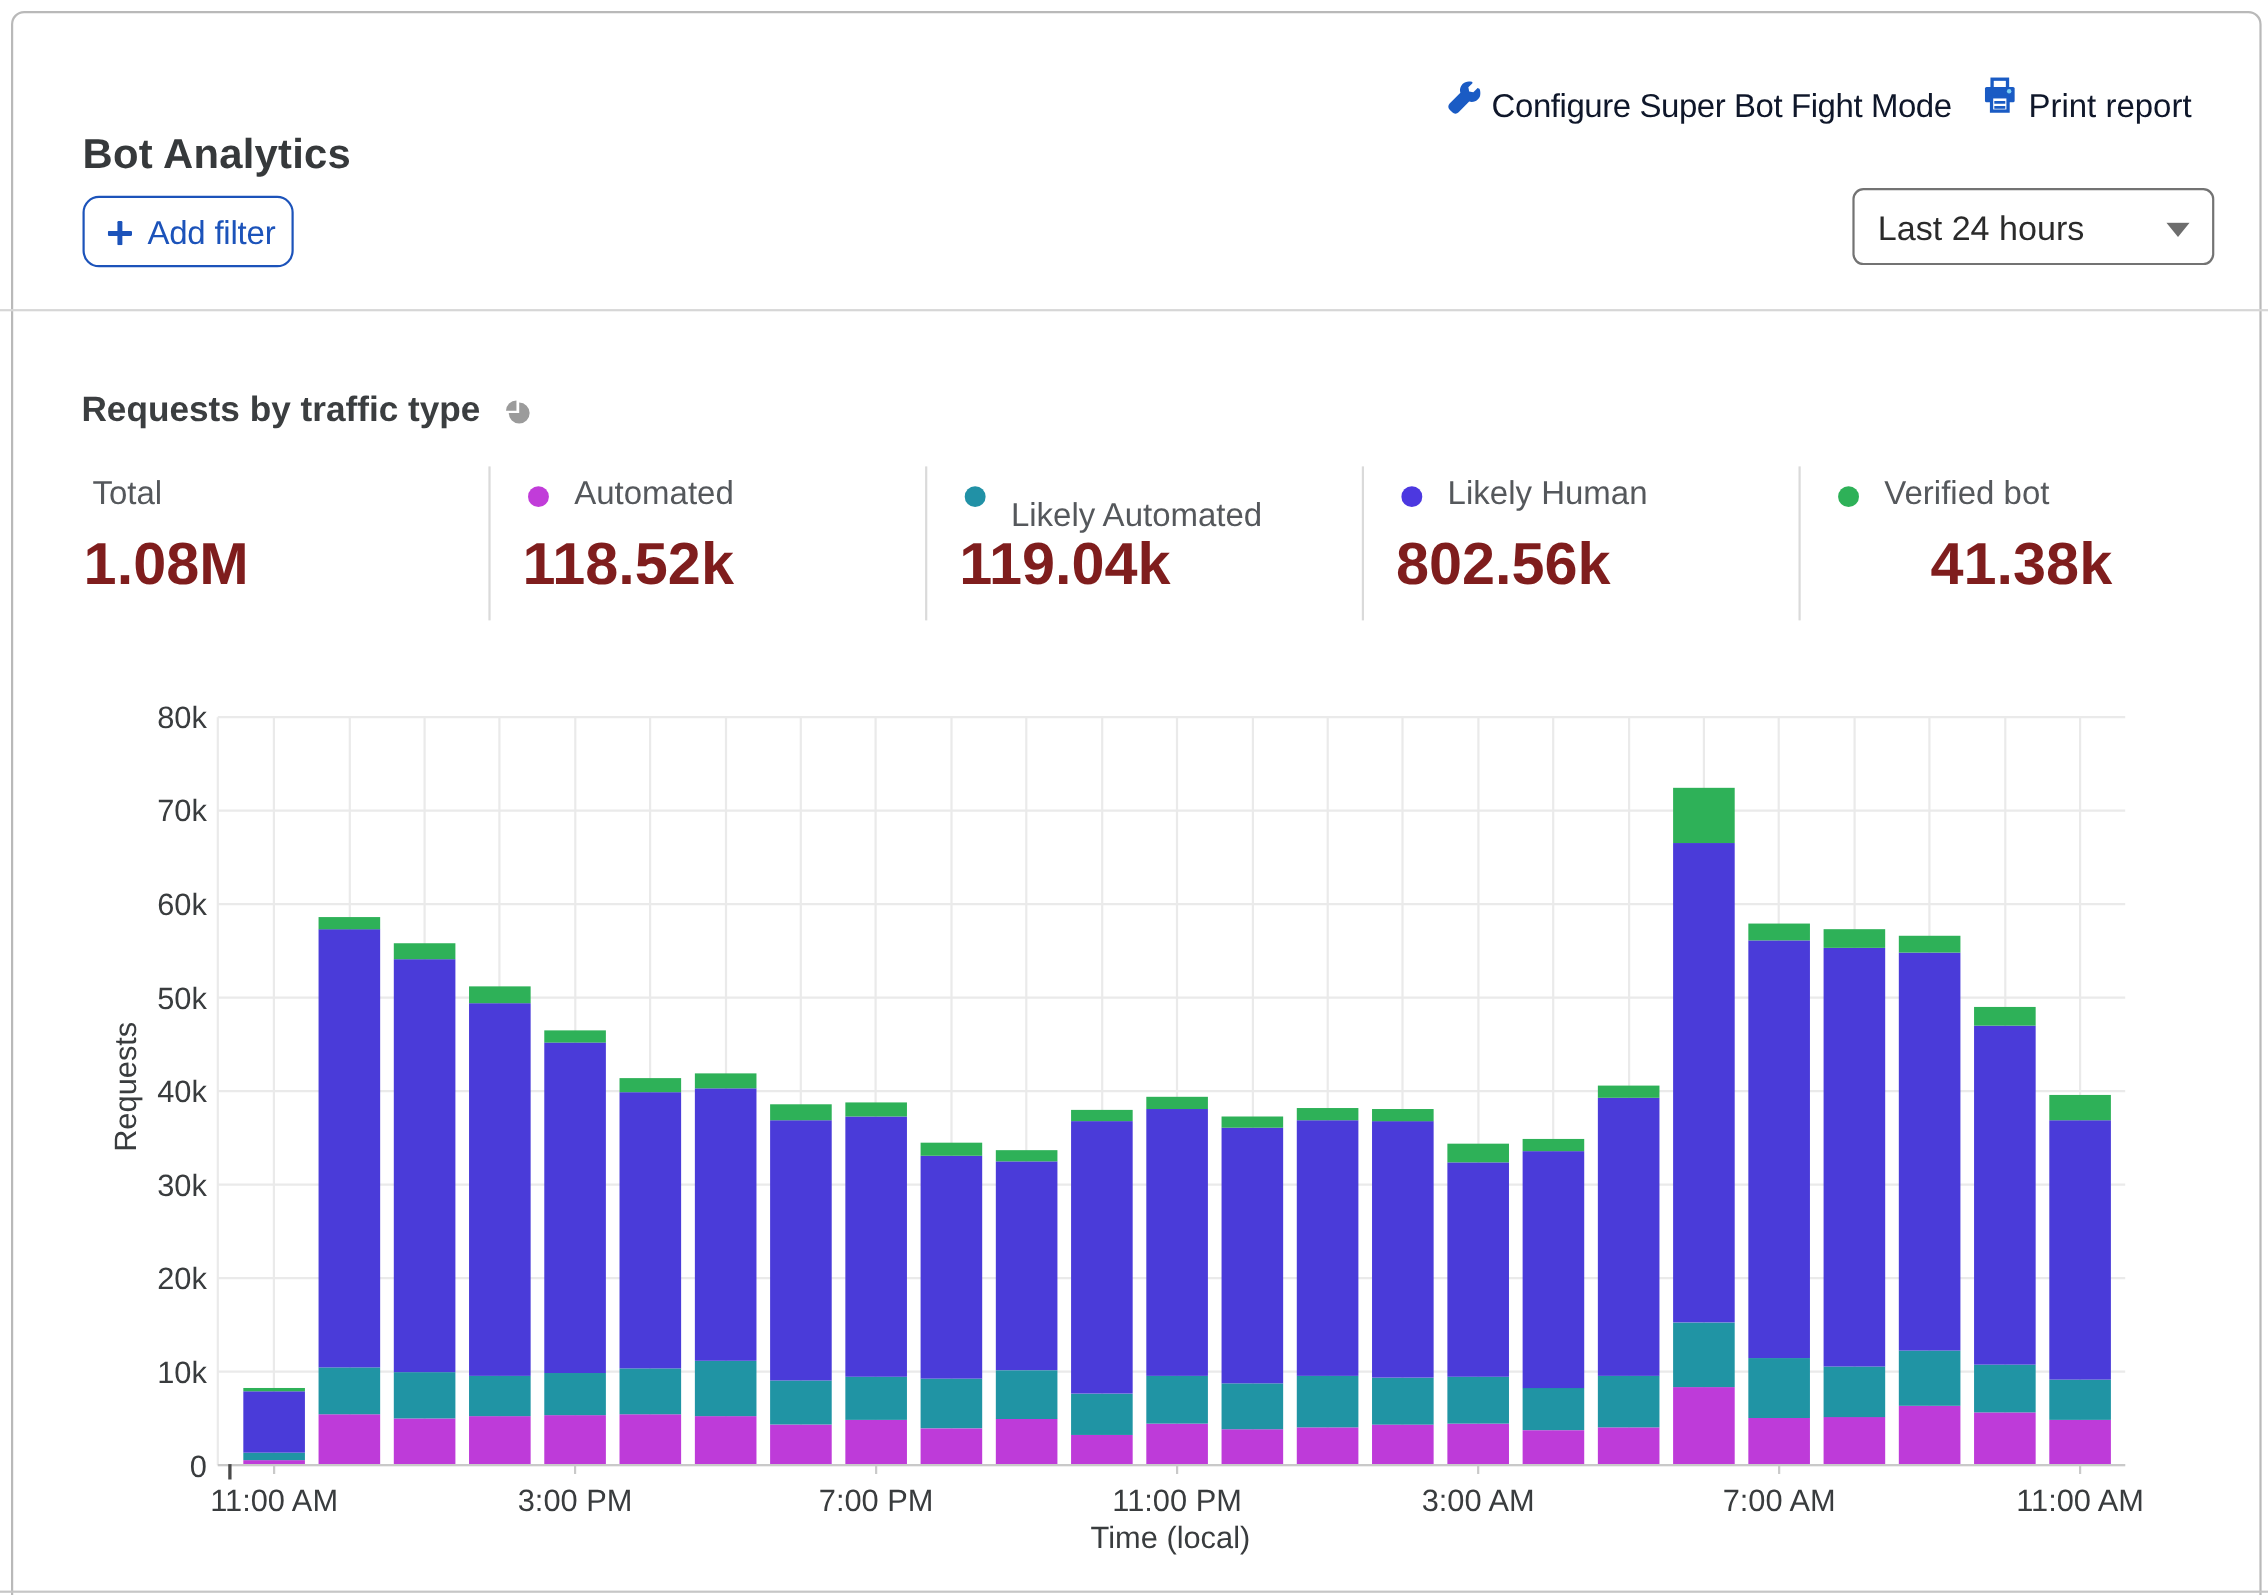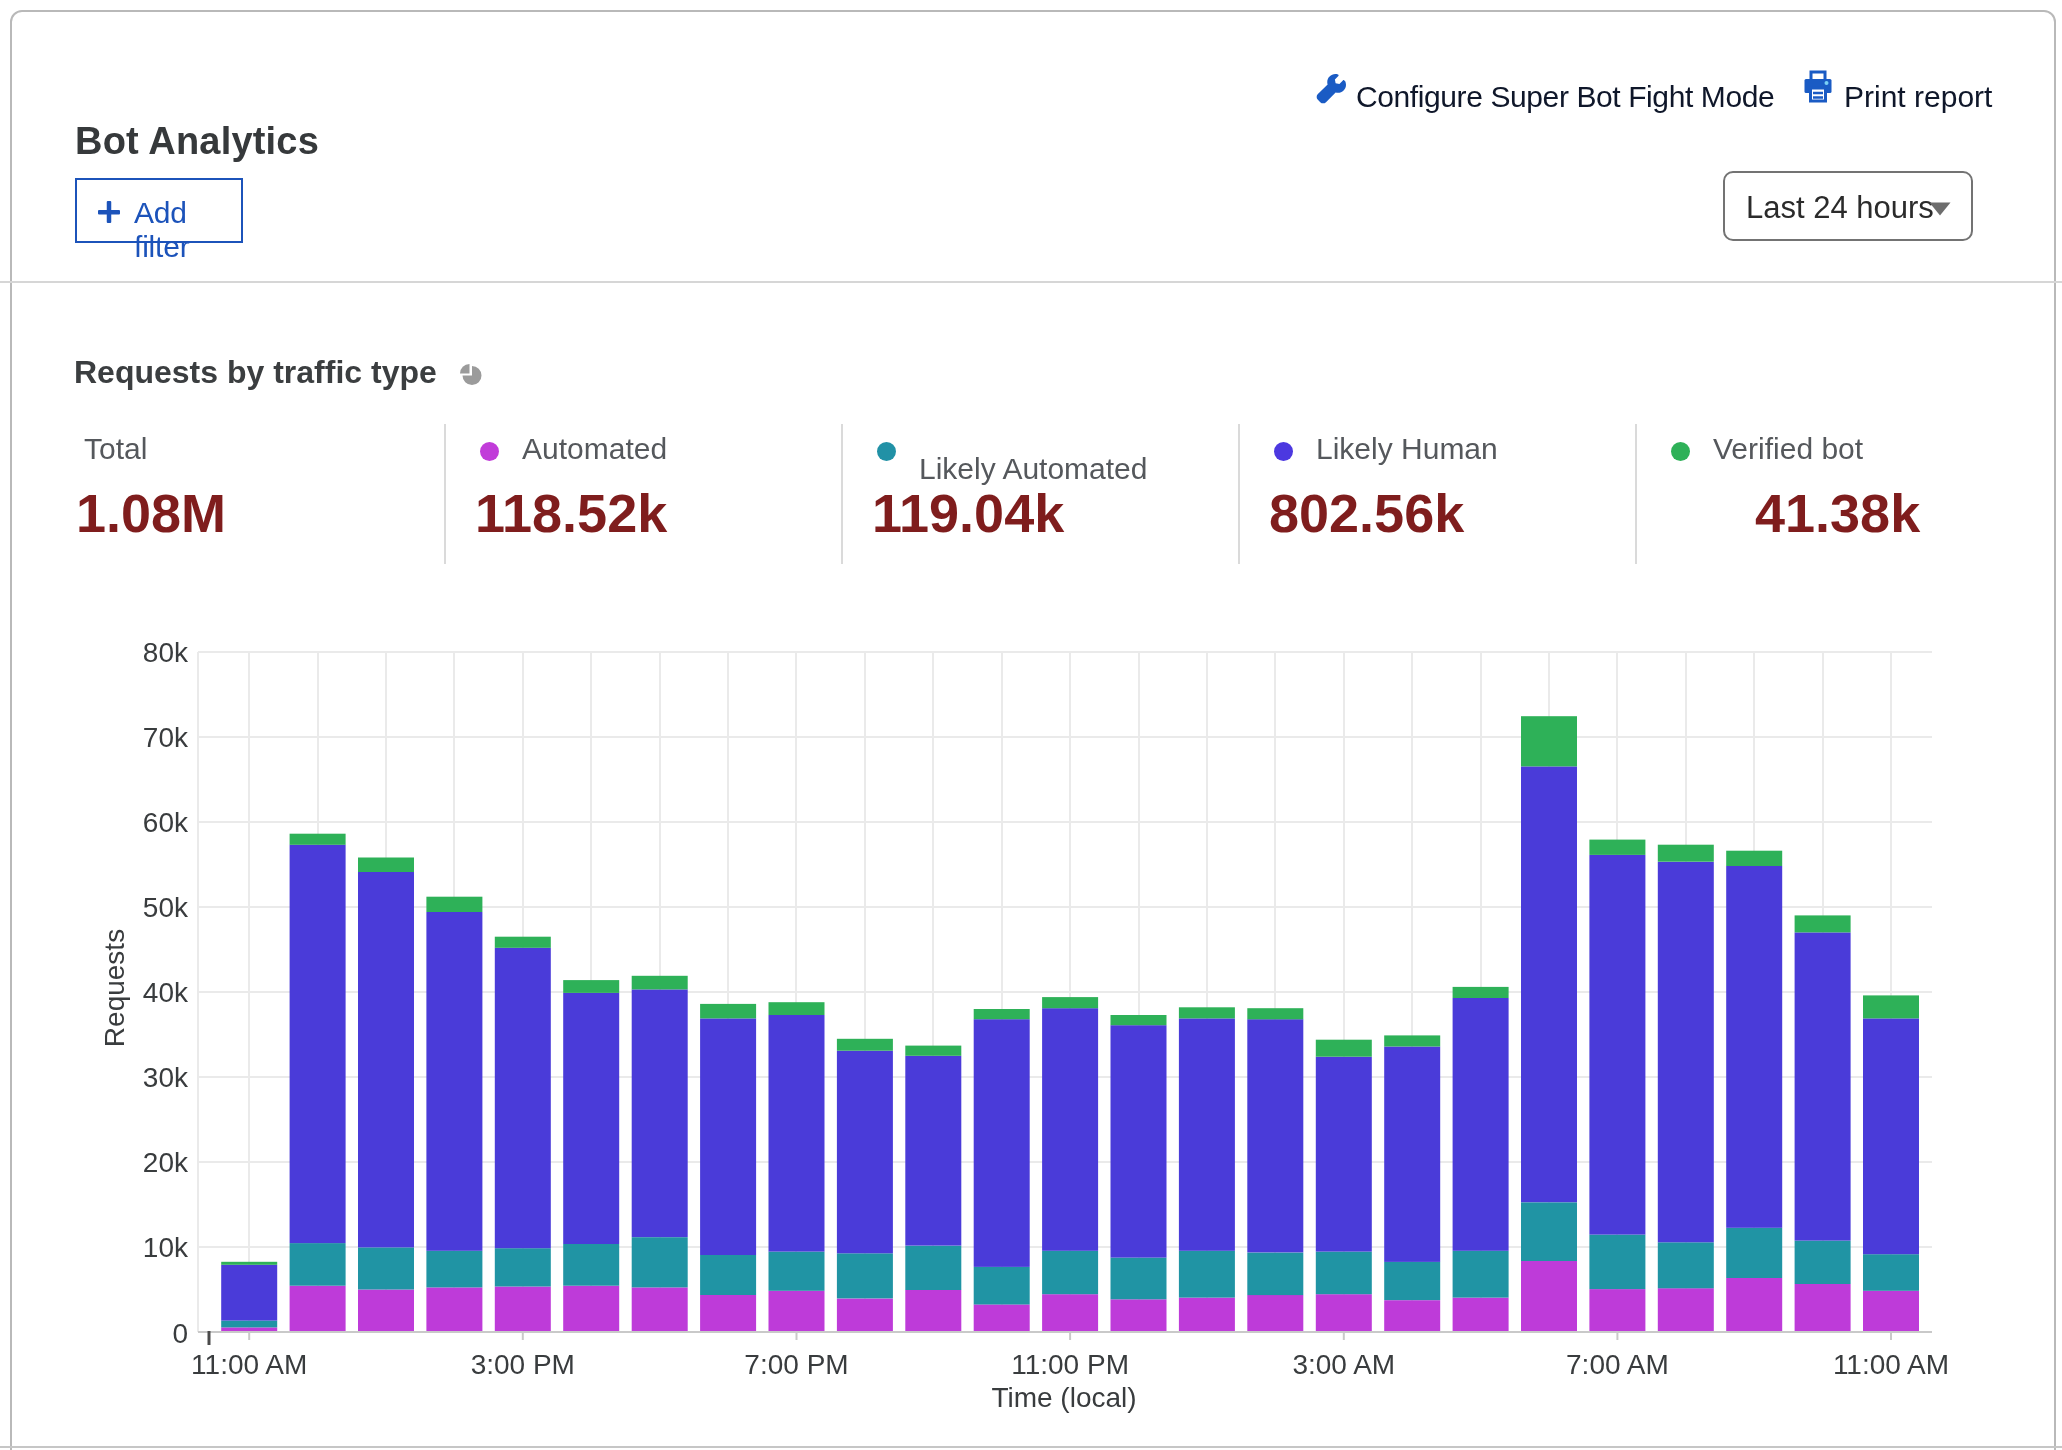--- a/index.html
+++ b/index.html
@@ -1,22 +1,22 @@
 <!DOCTYPE html>
 <html><head>
 <meta charset="utf-8">
 <style>
 * { margin:0; padding:0; box-sizing:border-box; }
 html,body { width:2062px; height:1450px; background:#fff; font-family:"Liberation Sans", sans-serif; overflow:hidden; }
 .card { position:absolute; left:10px; top:10px; width:2046px; height:1600px; border:2px solid #b9b9b9; border-radius:12px 12px 0 0; background:#fff; }
 .title { position:absolute; left:75px; top:76px; font-size:38px; font-weight:700; color:#36393b; letter-spacing:0.2px;margin-top:44px; }
 .toplinks { position:absolute; top:78px; right:60px; color:#0f172a; font-size:30px; }
-.btn { position:absolute; left:75px; top:178px; width:168px; height:65px; border:2px solid #1c53ba; border-radius:0; color:#1c53ba; font-size:31px; }
+.btn { position:absolute; left:75px; top:178px; width:192px; height:65px; border:2px solid #1c53ba; border-radius:15px; color:#1c53ba; font-size:31px; }
 .btn span.txt { position:absolute; left:57px; top:16px; font-size:30px; letter-spacing:-0.2px; }
-.select { position:absolute; left:1684px; top:171px; width:250px; height:70px; border:2px solid #737373; border-radius:10px; font-size:31px; color:#2b2b2b;margin-left:39px; }
+.select { position:absolute; left:1684px; top:171px; width:329px; height:70px; border:2px solid #737373; border-radius:10px; font-size:31px; color:#2b2b2b; }
 .select .txt { position:absolute; left:21px; top:17px; }
 .divider1 { position:absolute; left:0; top:281px; width:100%; height:2px; background:#d6d6d6; }
 .h2 { position:absolute; left:74px; top:354px; font-size:32px; font-weight:700; color:#3b3e40; }
 .statlabel { position:absolute; font-size:30px; color:#55585c; }
 .statnum { position:absolute; font-size:54px; font-weight:700; color:#7f1d1d; }
 .dot { position:absolute; width:19px; height:19px; border-radius:50%; }
 .vdiv { position:absolute; top:424px; width:2px; height:140px; background:#dadada; }
 .axis-label { font-size:28px; fill:#393c3e; }
 .bottomline { position:absolute; left:0px; top:1446px; width:2062px; height:2px; background:#c6c6c6; }
 </style>

